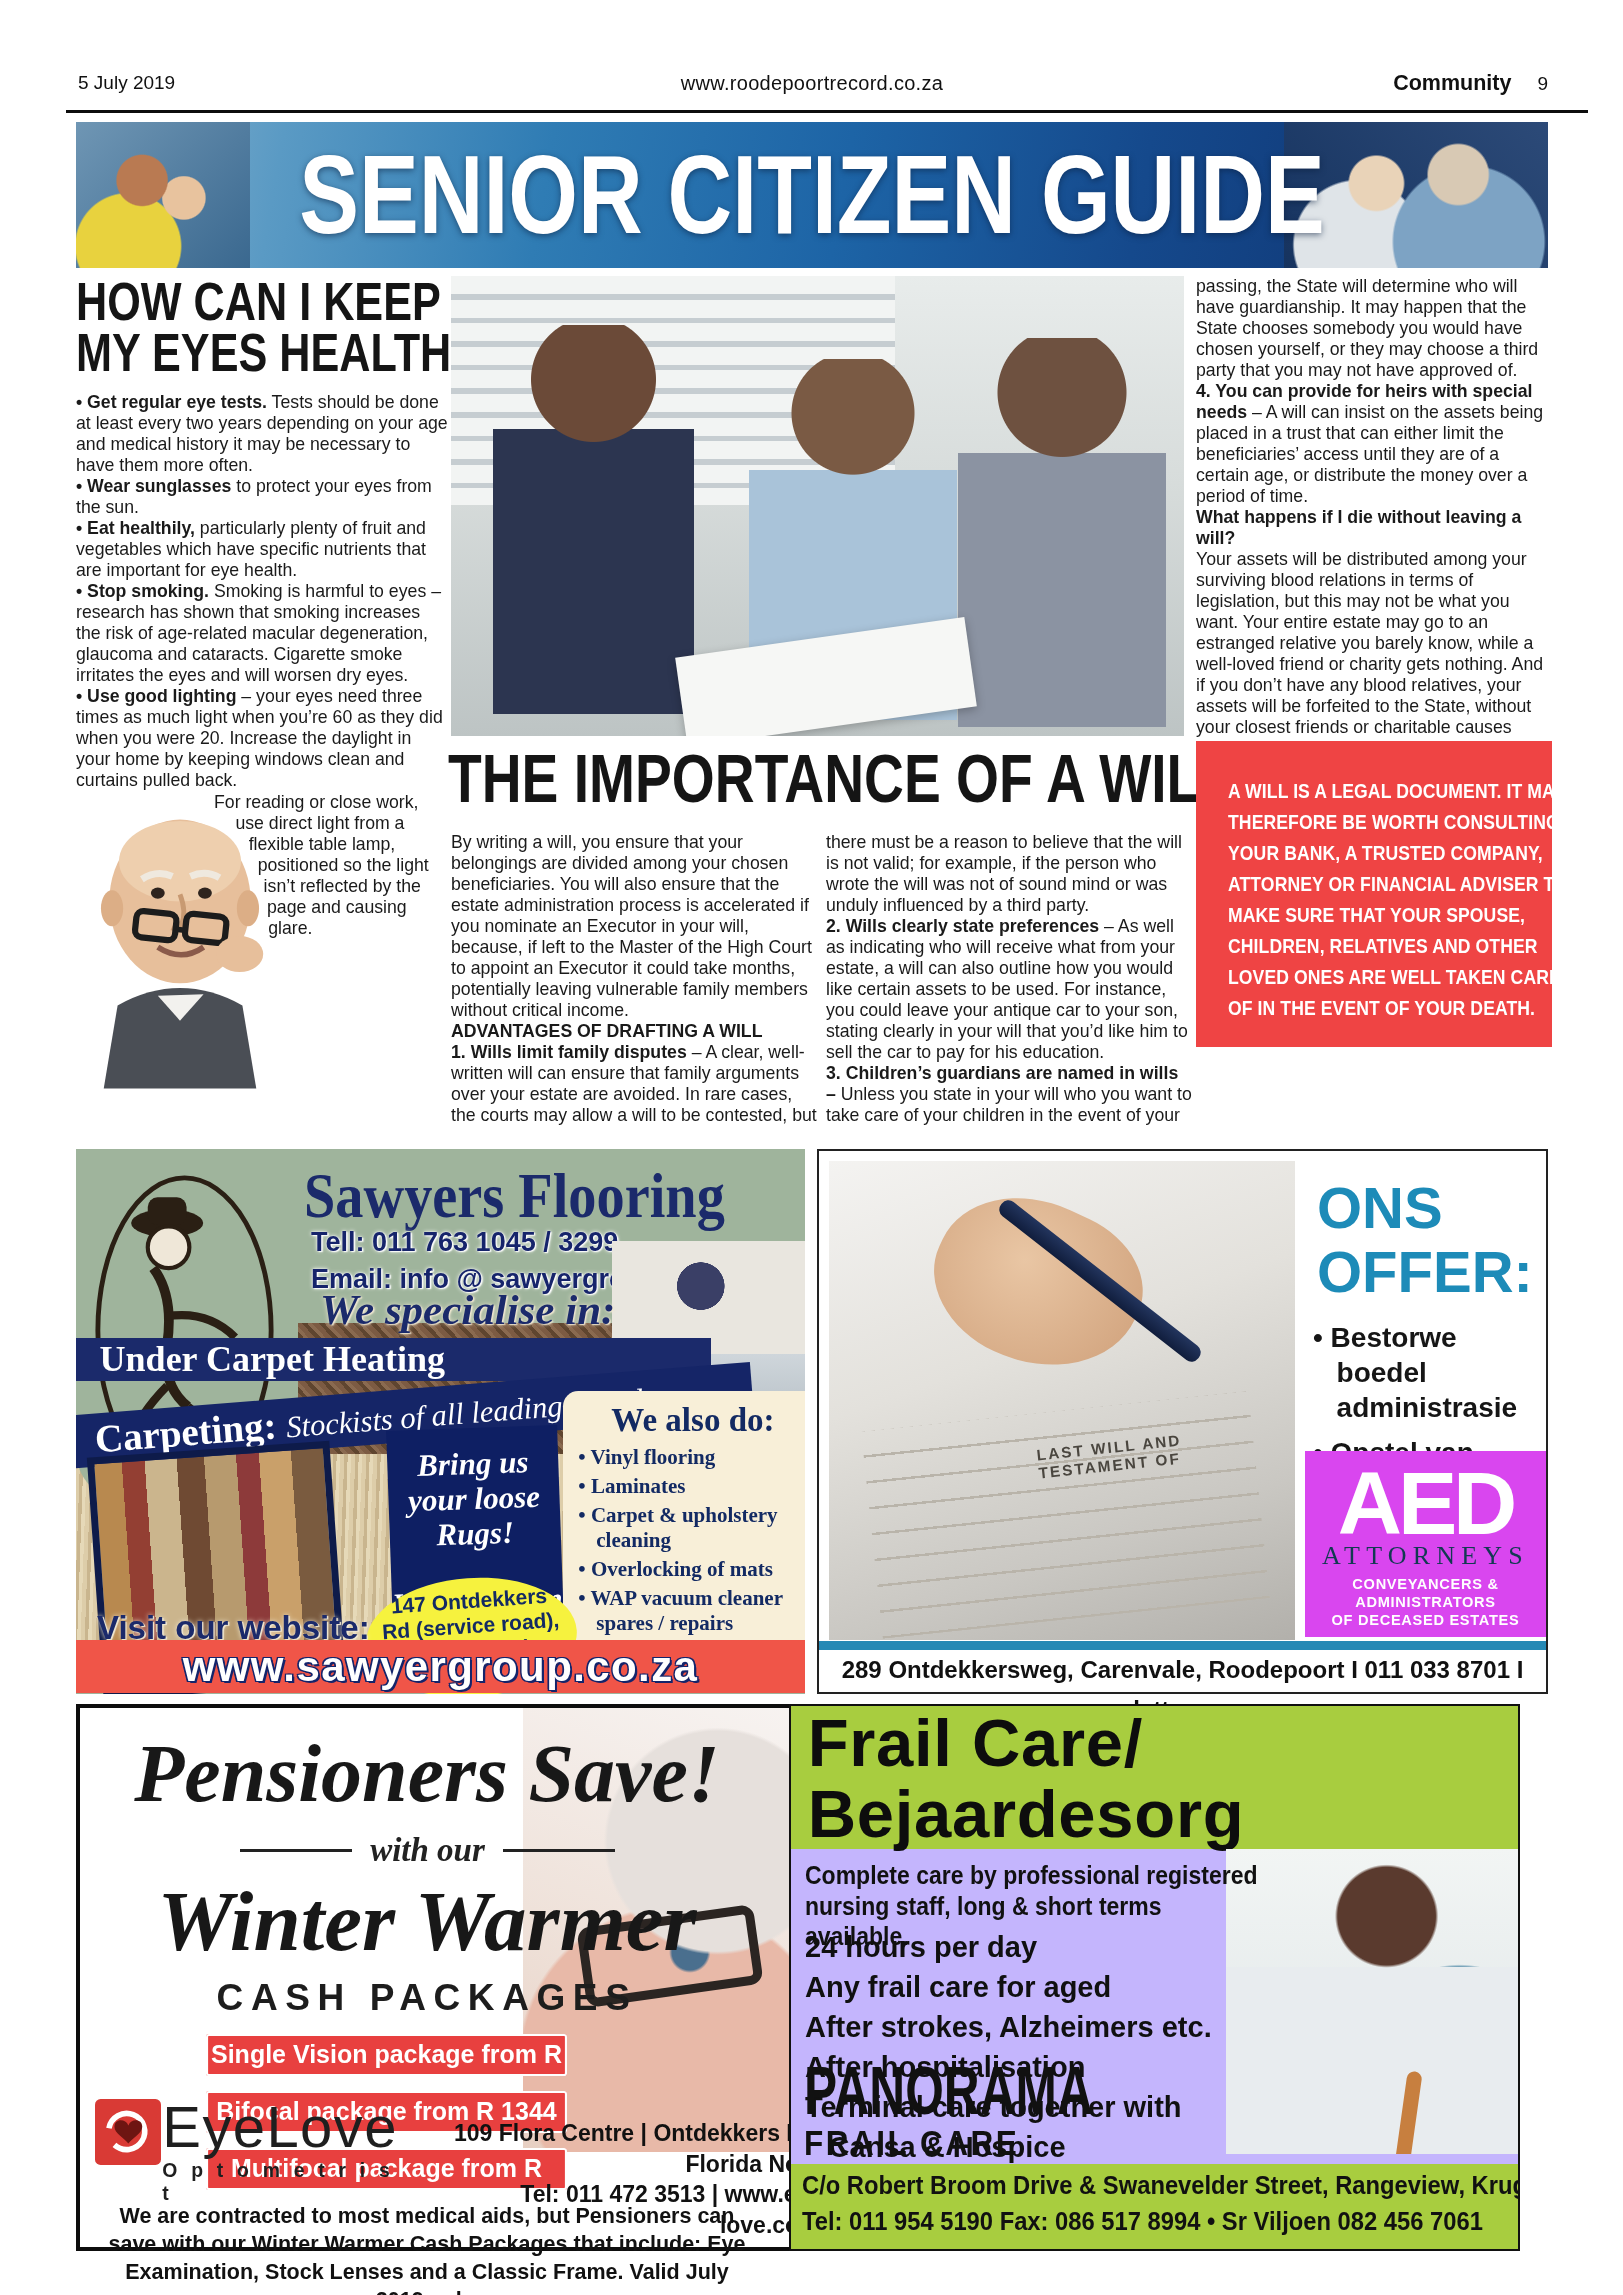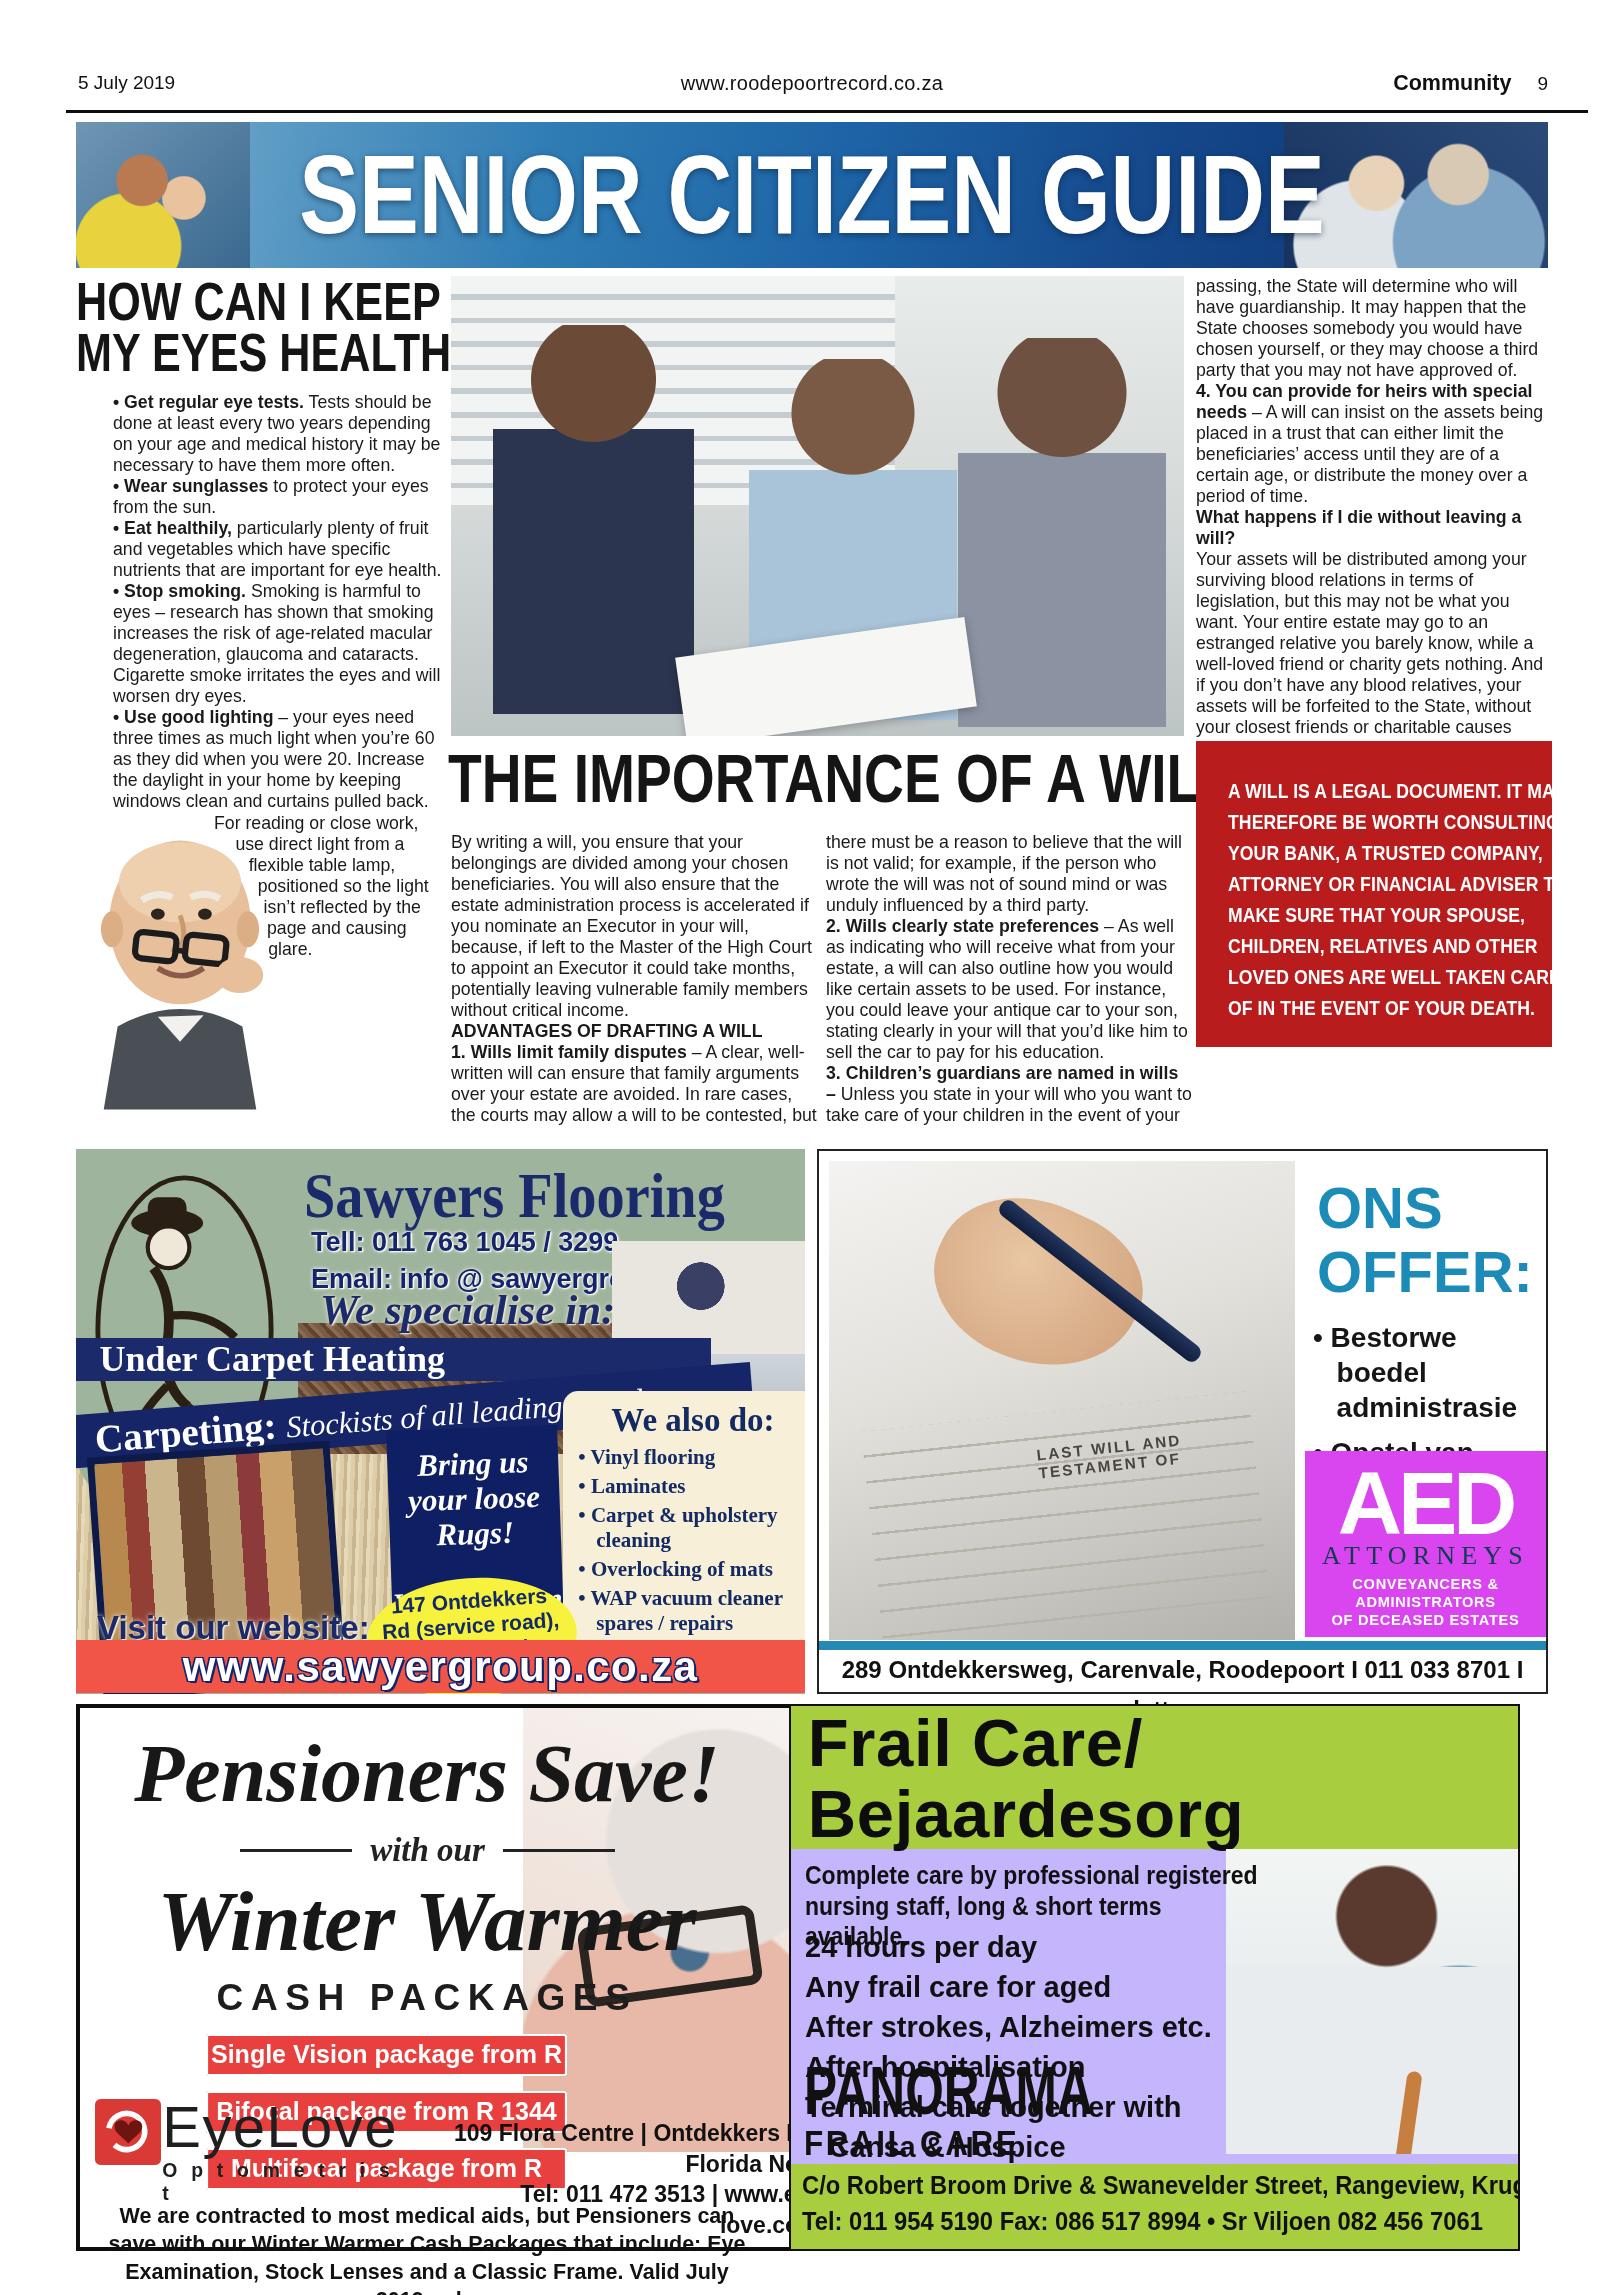--- a/index.html
+++ b/index.html
@@ -33,21 +33,21 @@
                radial-gradient(circle at 70% 82%,#7da3c4 0 34%,transparent 35%),
                radial-gradient(circle at 28% 84%,#dfe4e8 0 28%,transparent 29%),
                linear-gradient(225deg,#2c4a78,#16335f);}
   
   .headline{font-weight:bold;color:#151515;}
   #eye-col{left:76px;top:276px;width:373px;}
   #eye-col .headline{font-size:54px;line-height:51px;text-decoration:underline;}
   #eye-col .headline .cond{transform:scaleX(.8);}
   .body-copy{font-size:17.7px;line-height:21px;color:#1a1a1a;text-align:left;}
   .body-copy p{margin:0;}
-  #eye-bullets{margin-top:14px;margin-left:37px;}
+  #eye-bullets{margin-top:14px;}
   #eye-wrap{margin-top:1.4px;}
   #oldman{float:left;width:208px;height:292px;margin:4.2px 5.6px 0 0;
     shape-outside:ellipse(46% 48% at 44% 50%);}
   #mid-photo{left:451px;top:276px;width:733px;height:460px;overflow:hidden;
     background:linear-gradient(180deg,#e8eceb 0%,#d7dcdb 45%,#bdc4c4 100%);}
   .blinds{position:absolute;left:0;top:0;width:444px;height:229px;
     background:repeating-linear-gradient(180deg,#f2f4f3 0 18px,#c6cdd1 18px 23.6px);}
   .p1{position:absolute;left:42px;top:49px;width:201px;height:389px;
     background:radial-gradient(circle at 50% 14%,#6b4a38 0 62px,transparent 63px),
                linear-gradient(180deg,transparent 104px,#2c3550 104px);}
@@ -57,21 +57,21 @@
   .p3{position:absolute;left:507px;top:62px;width:208px;height:389px;
     background:radial-gradient(circle at 50% 14%,#6e5140 0 64px,transparent 65px),
                linear-gradient(180deg,transparent 115px,#8b93a2 115px);}
   .paper{position:absolute;left:229px;top:361px;width:292px;height:90px;background:#f6f7f5;transform:rotate(-8deg);box-shadow:0 2.8px 9.7px rgba(0,0,0,.25);}
   #will-head{left:448px;top:744px;width:1083px;font-size:69px;line-height:69px;font-weight:bold;}
   #will-head .cond{transform:scaleX(.8);}
   #will-col1{left:451px;top:832px;width:369px;}
   #will-col2{left:826px;top:832px;width:366px;}
   #col3{left:1196px;top:276px;width:356px;}
   
-  #blue-box{left:1196px;top:741px;width:356px;height:306px;background:#b91c1c;}
+  #blue-box{left:1196px;top:741px;width:356px;height:306px;background:#ef4444;}
   #blue-box .inner{position:absolute;left:32px;top:35px;width:113%;
     color:#fff;font-weight:bold;font-size:20px;line-height:31px;letter-spacing:0.1px;
     transform:scaleX(.88);}
   
   #sawyers{left:76px;top:1149px;width:729px;height:545px;overflow:hidden;background:#9fb49c;}
   .carpet-dark{left:0;top:174px;width:729px;height:132px;
     background:repeating-linear-gradient(47deg,#7c5b43 0 4.9px,#5f452f 4.9px 9px,#8a6a50 9px 12.5px);}
   .carpet-light{left:0;top:305px;width:729px;height:239px;
     background:repeating-linear-gradient(92deg,#ddcda9 0 4.2px,#c9b58e 4.2px 7.6px,#e6d9b8 7.6px 11px);}
   .sage-left{left:0;top:174px;width:222px;height:184px;background:#9fb49c;border-radius:0 0 60% 30%;}

